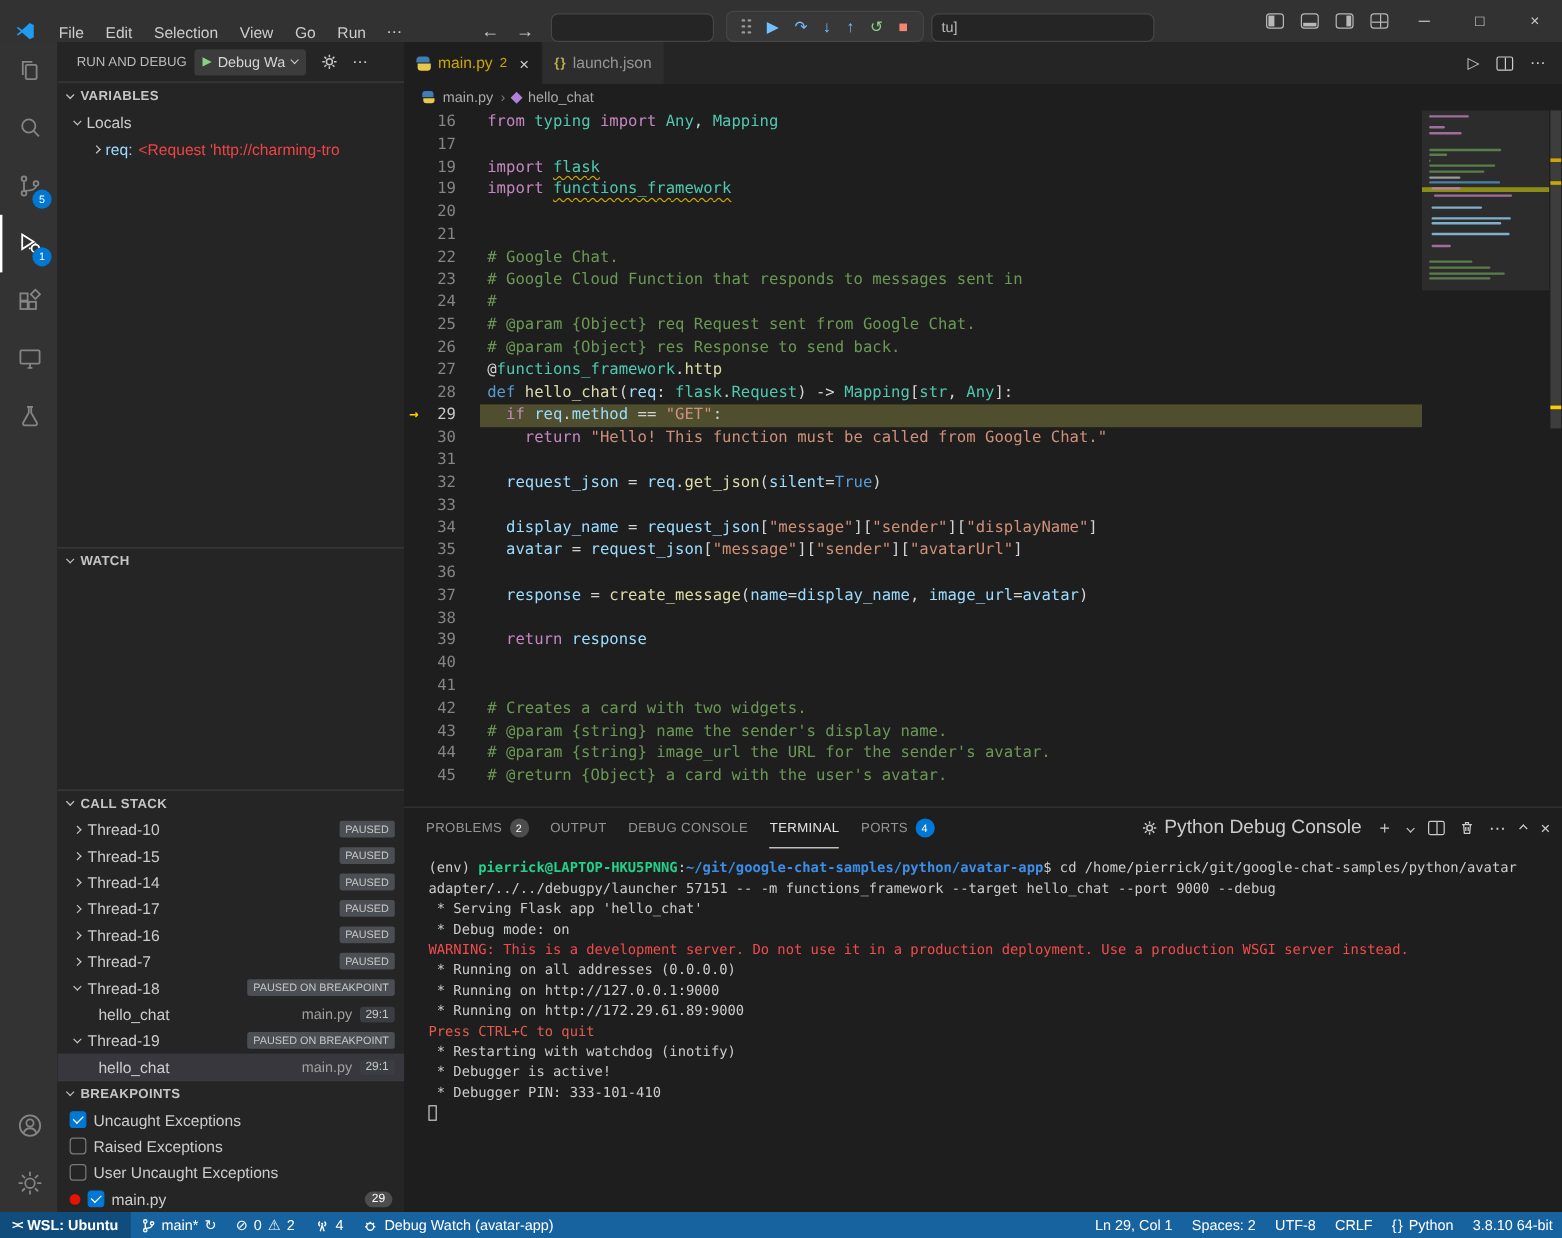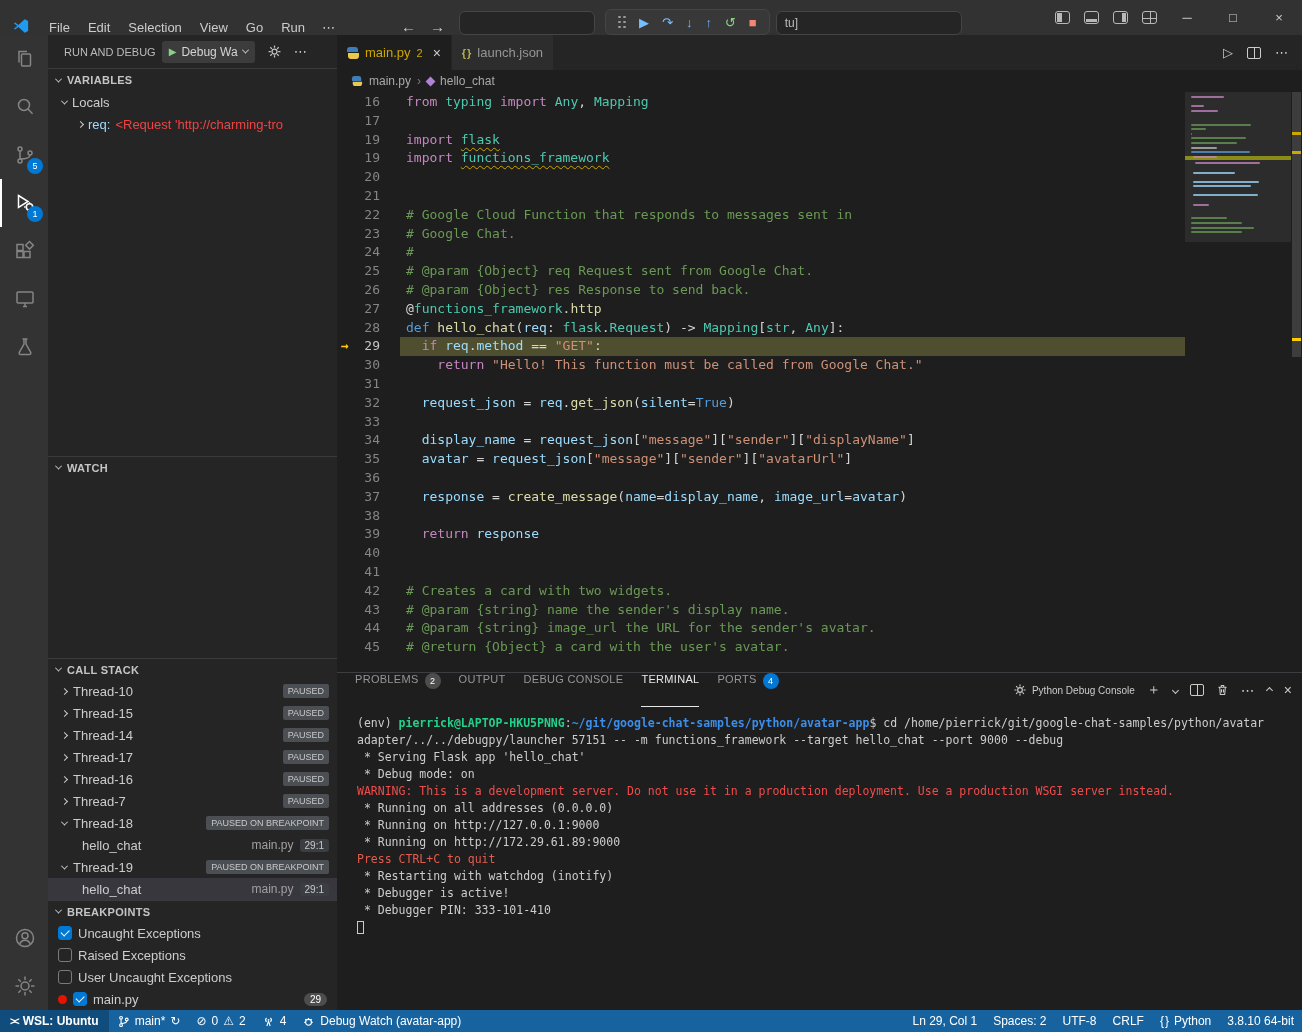--- a/index.html
+++ b/index.html
@@ -121,26 +121,26 @@
   .mm-row{height:2px;margin-bottom:2.6px;position:relative}
   .mm-row.cur{background:rgba(255,255,0,.45);height:4px;margin-left:-6px;padding-left:6px}
   .mm-bar{display:block;height:2px;border-radius:1px}
   .scrollcol{flex:0 0 11px;position:relative}
   .scroll-thumb{position:absolute;left:1px;right:1px;top:0;height:265px;background:rgba(121,121,121,.35)}
   .ov-tick{position:absolute;left:1px;right:1px;height:3px}
 
   
   .panel{flex:0 0 338px;background:#1e1e1e;border-top:1px solid #3e3e42;display:flex;flex-direction:column;min-height:0}
   .panel-head{flex:0 0 34px;display:flex;align-items:center;padding:0 10px 0 18px}
-  .ptab{height:100%;display:flex;align-items:flex-start;gap:6px;margin-right:18px;font-size:11px;color:#969696;cursor:pointer;border-bottom:1px solid transparent;letter-spacing:.3px}
+  .ptab{height:100%;display:flex;align-items:center;gap:6px;margin-right:18px;font-size:11px;color:#969696;cursor:pointer;border-bottom:1px solid transparent;letter-spacing:.3px}
   .ptab.active{color:#e7e7e7;border-bottom-color:#e7e7e7}
   .pbadge{min-width:16px;height:16px;border-radius:50%;background:#4d4d4d;color:#fff;font-size:9px;display:flex;align-items:center;justify-content:center;padding:0 3px}
   .pbadge.accent{background:var(--c-accent,#0078d4)}
   .panel-right{margin-left:auto;display:flex;align-items:center;gap:12px;color:#cccccc}
-  .pr-label{font-size:10px;display:flex;align-items:center;gap:5px}
+  .pr-label{font-size:16px;display:flex;align-items:center;gap:5px}
   .pr-ic{cursor:pointer;font-size:14px;display:flex;align-items:center}
   .chev-sm{width:5px;height:5px;border-right:1.2px solid #ccc;border-bottom:1.2px solid #ccc;display:inline-block}
   .chev-sm.down{transform:rotate(45deg)}
   .chev-sm.up{transform:rotate(-135deg)}
   .terminal{flex:1;padding:8px 0 0 20px;overflow:hidden}
   .t-row{font:11.5px/17px "DejaVu Sans Mono",monospace;white-space:pre;color:#cccccc}
   .tt-pl{color:#cccccc}
   .tt-green{color:var(--c-terminal_green,#23d18b);font-weight:bold}
   .tt-blue{color:var(--c-terminal_blue,#3b8eea);font-weight:bold}
   .tt-red{color:var(--c-error_red,#f14c4c)}
@@ -530,22 +530,22 @@
               <span class="ln">45</span>
             </div>
           </div>
         <div class="code">
             <div class="code-row"><span class="tk tk-kw">from</span><span class="tk tk-pl"> </span><span class="tk tk-ty">typing</span><span class="tk tk-pl"> </span><span class="tk tk-kw">import</span><span class="tk tk-pl"> </span><span class="tk tk-ty">Any</span><span class="tk tk-pl">, </span><span class="tk tk-ty">Mapping</span></div>
             <div class="code-row"></div>
             <div class="code-row"><span class="tk tk-kw">import</span><span class="tk tk-pl"> </span><span class="tk tk-tyu">flask</span></div>
             <div class="code-row"><span class="tk tk-kw">import</span><span class="tk tk-pl"> </span><span class="tk tk-tyu">functions_framework</span></div>
             <div class="code-row"></div>
             <div class="code-row"></div>
+            <div class="code-row"><span class="tk tk-cm"># Google Chat.</span></div>
             <div class="code-row"><span class="tk tk-cm"># Google Cloud Function that responds to messages sent in</span></div>
-            <div class="code-row"><span class="tk tk-cm"># Google Chat.</span></div>
             <div class="code-row"><span class="tk tk-cm">#</span></div>
             <div class="code-row"><span class="tk tk-cm"># @param {Object} req Request sent from Google Chat.</span></div>
             <div class="code-row"><span class="tk tk-cm"># @param {Object} res Response to send back.</span></div>
             <div class="code-row"><span class="tk tk-pl">@</span><span class="tk tk-ty">functions_framework</span><span class="tk tk-pl">.</span><span class="tk tk-fn">http</span></div>
             <div class="code-row"><span class="tk tk-kwb">def</span><span class="tk tk-pl"> </span><span class="tk tk-fn">hello_chat</span><span class="tk tk-pl">(</span><span class="tk tk-var">req</span><span class="tk tk-pl">: </span><span class="tk tk-ty">flask</span><span class="tk tk-pl">.</span><span class="tk tk-ty">Request</span><span class="tk tk-pl">) -&gt; </span><span class="tk tk-ty">Mapping</span><span class="tk tk-pl">[</span><span class="tk tk-ty">str</span><span class="tk tk-pl">, </span><span class="tk tk-ty">Any</span><span class="tk tk-pl">]:</span></div>
             <div class="code-row cur"><span class="tk tk-pl">  </span><span class="tk tk-kw">if</span><span class="tk tk-pl"> </span><span class="tk tk-var">req</span><span class="tk tk-pl">.</span><span class="tk tk-var">method</span><span class="tk tk-pl"> == </span><span class="tk tk-str">"GET"</span><span class="tk tk-pl">:</span></div>
             <div class="code-row"><span class="tk tk-pl">    </span><span class="tk tk-kw">return</span><span class="tk tk-pl"> </span><span class="tk tk-str">"Hello! This function must be called from Google Chat."</span></div>
             <div class="code-row"></div>
             <div class="code-row"><span class="tk tk-pl">  </span><span class="tk tk-var">request_json</span><span class="tk tk-pl"> = </span><span class="tk tk-var">req</span><span class="tk tk-pl">.</span><span class="tk tk-fn">get_json</span><span class="tk tk-pl">(</span><span class="tk tk-var">silent</span><span class="tk tk-pl">=</span><span class="tk tk-kwb">True</span><span class="tk tk-pl">)</span></div>
             <div class="code-row"></div>

